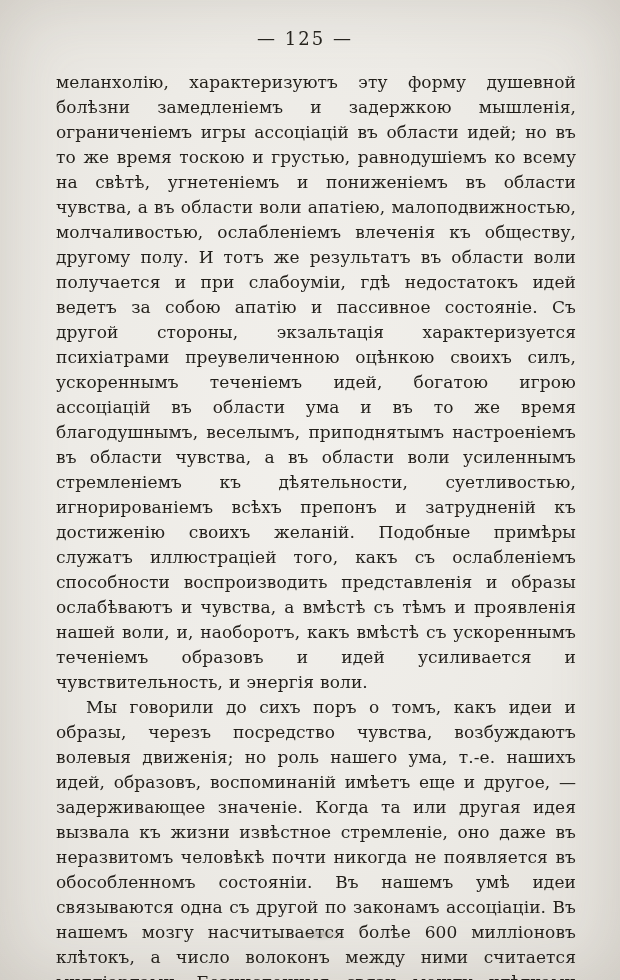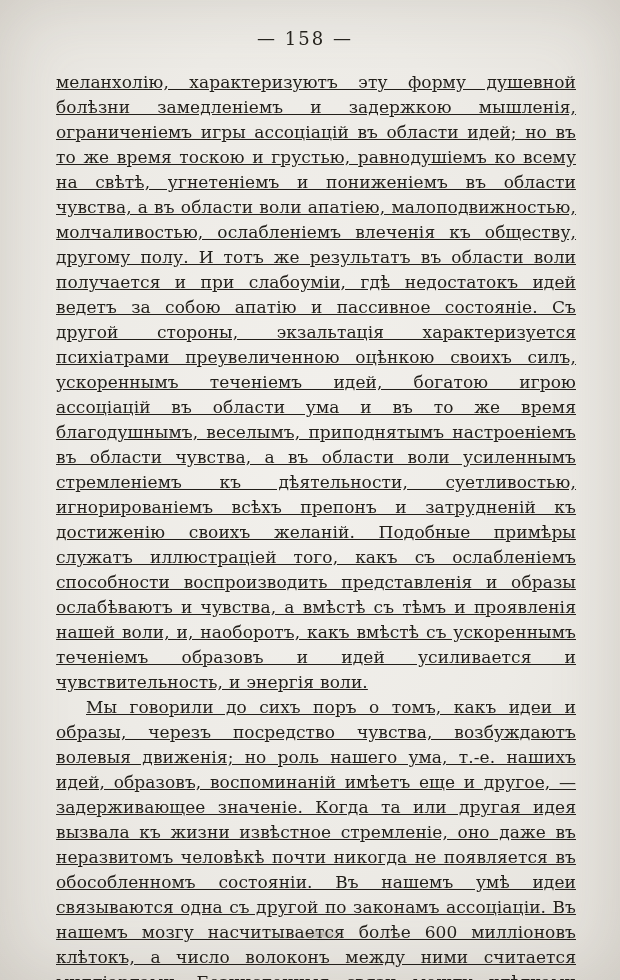--- a/index.html
+++ b/index.html
@@ -37,41 +37,40 @@
     left: 56px;
     width: 520px;
     text-align: justify;
     font-size: 17px;
     line-height: 25px;
     letter-spacing: 0.1px;
     word-spacing: 0.5px;
   }
   .para {
     margin: 0;
-    text-decoration: underline;
   }
   .para.indented {
     text-indent: 30px;
   }
   .smudge {
     position: absolute;
     top: 930px;
     left: 298px;
     width: 46px;
     height: 9px;
     border-radius: 50%;
     background: radial-gradient(ellipse, rgba(70, 62, 52, 0.35) 0%, rgba(70, 62, 52, 0.0) 75%);
     filter: blur(1.5px);
   }
 </style>
 </head>
 <body>
 
 <div class="scan">
-  <div class="page-number">— 158 —</div>
+  <div class="page-number">— 125 —</div>
 
   <div class="text-block">
     <p class="para">меланхолію, характеризуютъ эту форму душевной болѣзни замедленіемъ и задержкою мышленія, ограниченіемъ игры ассоціацій въ области идей; но въ то же время тоскою и грустью, равнодушіемъ ко всему на свѣтѣ, угнетеніемъ и пониженіемъ въ области чувства, а въ области воли апатіею, малоподвижностью, молчаливостью, ослабленіемъ влеченія къ обществу, другому полу. И тотъ же результатъ въ области воли получается и при слабоуміи, гдѣ недостатокъ идей ведетъ за собою апатію и пассивное состояніе. Съ другой стороны, экзальтація характеризуется психіатрами преувеличенною оцѣнкою своихъ силъ, ускореннымъ теченіемъ идей, богатою игрою ассоціацій въ области ума и въ то же время благодушнымъ, веселымъ, приподнятымъ настроеніемъ въ области чувства, а въ области воли усиленнымъ стремленіемъ къ дѣятельности, суетливостью, игнорированіемъ всѣхъ препонъ и затрудненій къ достиженію своихъ желаній. Подобные примѣры служатъ иллюстраціей того, какъ съ ослабленіемъ способности воспроизводить представленія и образы ослабѣваютъ и чувства, а вмѣстѣ съ тѣмъ и проявленія нашей воли, и, наоборотъ, какъ вмѣстѣ съ ускореннымъ теченіемъ образовъ и идей усиливается и чувствительность, и энергія воли.</p>
     <p class="para indented">Мы говорили до сихъ поръ о томъ, какъ идеи и образы, черезъ посредство чувства, возбуждаютъ волевыя движенія; но роль нашего ума, т.-е. нашихъ идей, образовъ, воспоминаній имѣетъ еще и другое, — задерживающее значеніе. Когда та или другая идея вызвала къ жизни извѣстное стремленіе, оно даже въ неразвитомъ человѣкѣ почти никогда не появляется въ обособленномъ состояніи. Въ нашемъ умѣ идеи связываются одна съ другой по законамъ ассоціаціи. Въ нашемъ мозгу насчитывается болѣе 600 милліоновъ клѣтокъ, а число волоконъ между ними считается милліардами. Безчисленныя связи между клѣтками головного мозга могутъ служить выраженіемъ связей между идеями. Вызванная въ сознаніи идея вызываетъ и другія такъ или</p>
   </div>
 
   <div class="smudge"></div>
 </div>
 
 </body></html>

